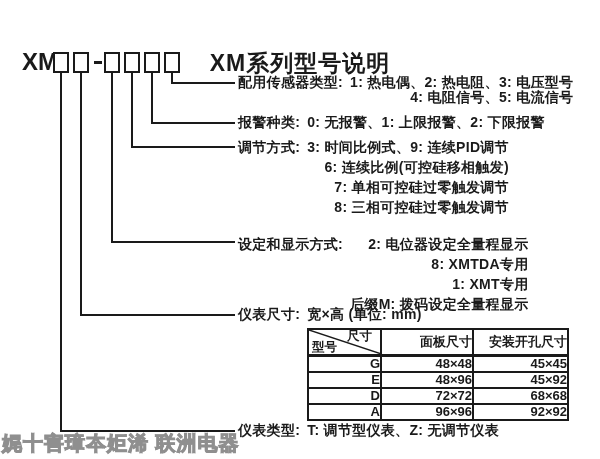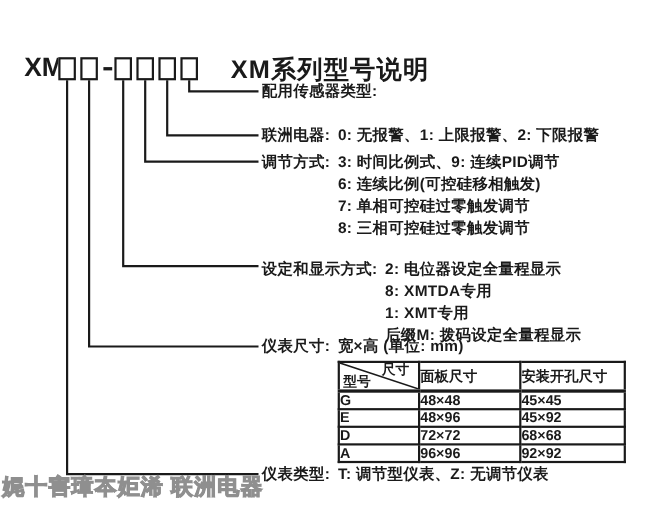--- a/index.html
+++ b/index.html
@@ -21,31 +21,31 @@
   .mbox {
     position:absolute; top:52px; width:16px; height:21px;
     border:2px solid #1a1a1a; background:#fff;
   }
   .mbox.b1{left:53px}.mbox.b2{left:73px}.mbox.b3{left:104px}
   .mbox.b4{left:124px}.mbox.b5{left:144px}.mbox.b6{left:164px}
   .mdash { position:absolute; left:94px; top:61px; width:8px; height:3px; background:#1a1a1a; }
   .connectors { position:absolute; left:0; top:0; width:600px; height:459px; }
   .connectors polyline { fill:none; stroke:#1a1a1a; stroke-width:2; }
   .section { position:absolute; left:238px; display:flex; align-items:flex-start;
-             font-size:14px; letter-spacing:0.3px; white-space:nowrap; }
+             font-size:14px; letter-spacing:0.3px; white-space:nowrap;text-align:right; }
   .section .sec-label { margin-right:7px; }
   .sec-lines { display:flex; flex-direction:column; }
   .lh15 .sec-label, .lh15 .line { line-height:15px; }
   .lh20 .sec-label, .lh20 .line { line-height:20px; }
   .sec1{top:75px}.sec2{top:115px}.sec3{top:137px}
   .sec4{top:234px}.sec5{top:307px}.sec6{top:423px}
   table.size-table {
     position:absolute; left:307px; top:328px;
     border-collapse:collapse; table-layout:fixed;
-    font-size:13px; font-weight:600; text-align:left;
+    font-size:13px; font-weight:600; text-align:right;
   }
   .size-table td { border:2px solid #1a1a1a; padding:0; line-height:14px; height:15px; }
   .size-table tr.head td { height:26px; border-bottom:3px solid #1a1a1a; }
   .size-table .c1{width:73px}.size-table .c2{width:92px}.size-table .c3{width:95px}
   .corner-cell { position:relative; }
   .corner-cell svg { position:absolute; left:0; top:0; width:100%; height:100%; }
   .corner-top  { position:absolute; right:8px; top:0; font-size:12.5px; line-height:13px; }
   .corner-bot  { position:absolute; left:3px; bottom:0; font-size:12.5px; line-height:13px; }
   .watermark {
     position:absolute; left:2px; top:430px;
@@ -73,24 +73,28 @@
     <polyline points="172,73 172,83 235,83"></polyline>
     <polyline points="152,73 152,123 235,123"></polyline>
     <polyline points="132,73 132,147 235,147"></polyline>
     <polyline points="112,73 112,242 235,242"></polyline>
     <polyline points="81,73 81,315 235,315"></polyline>
     <polyline points="61,73 61,431 235,431"></polyline>
   </svg>
 
   <div class="section sec1 lh15">
     <span class="sec-label">配用传感器类型:</span>
+    <div class="sec-lines">
+      <div class="line">1: 热电偶、2: 热电阻、3: 电压型号</div>
+      <div class="line">4: 电阻信号、5: 电流信号</div>
+    </div>
   </div>
 
   <div class="section sec2 lh15">
-    <span class="sec-label">联洲电器:</span>
+    <span class="sec-label">报警种类:</span>
     <div class="sec-lines">
       <div class="line">0: 无报警、1: 上限报警、2: 下限报警</div>
     </div>
   </div>
 
   <div class="section sec3 lh20">
     <span class="sec-label">调节方式:</span>
     <div class="sec-lines">
       <div class="line">3: 时间比例式、9: 连续PID调节</div>
       <div class="line">6: 连续比例(可控硅移相触发)</div>

